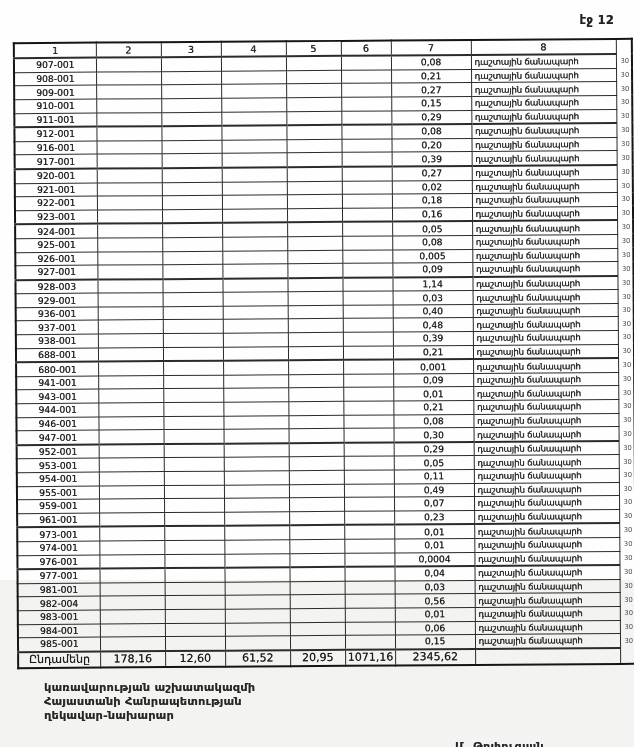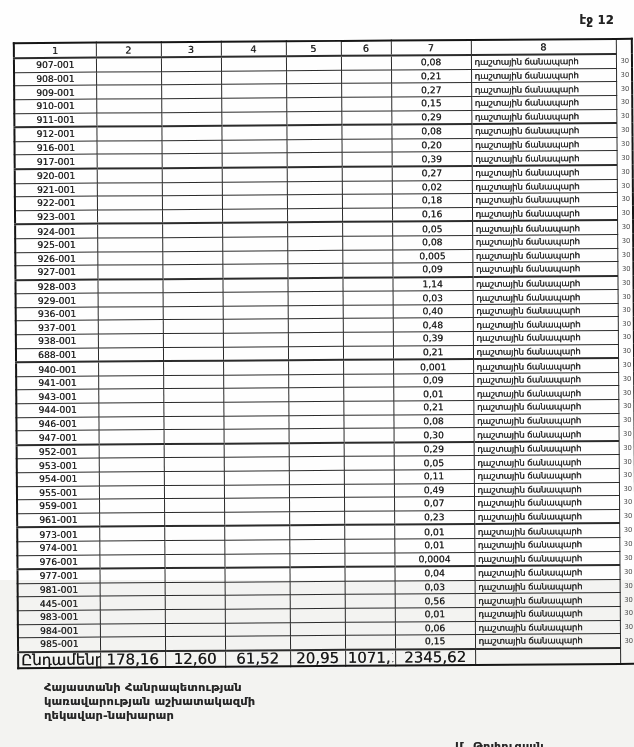--- a/index.html
+++ b/index.html
@@ -58,21 +58,21 @@
     font-size:6.8px;
     color:#4c4c4c;
     padding-left:4px;
     text-shadow:none;
     margin-left:28px;
   }
   tr.thick td{border-bottom-width:2px;}
   tr.trow td{
     border-top-width:2px;
     height:14.5px;
-    font-size:15px;
+    font-size:11px;
   }
   tr.trow .c-val,.tot-val{text-align:center;border-radius:7px;}
   .footer{
     position:absolute;left:44px;top:681px;
     font-size:11.3px;font-weight:bold;
     line-height:13.8px;letter-spacing:.2px;color:#262626;
     text-shadow:.3px 0 0 rgba(0,0,0,.5);
   }
   .signatory{
     position:absolute;left:455px;top:740px;
@@ -351,21 +351,21 @@
             <td class="c-empty"></td>
             <td class="c-empty"></td>
             <td class="c-empty"></td>
             <td class="c-empty"></td>
             <td class="c-empty"></td>
             <td class="c-val">0,21</td>
             <td class="c-use">դաշտային ճանապարհ</td>
             <td class="c-note">30</td>
           </tr>
           <tr>
-            <td class="c-id">940-001</td>
+            <td class="c-id">680-001</td>
             <td class="c-empty"></td>
             <td class="c-empty"></td>
             <td class="c-empty"></td>
             <td class="c-empty"></td>
             <td class="c-empty"></td>
             <td class="c-val">0,001</td>
             <td class="c-use">դաշտային ճանապարհ</td>
             <td class="c-note">30</td>
           </tr>
           <tr>
@@ -538,21 +538,21 @@
             <td class="c-empty"></td>
             <td class="c-empty"></td>
             <td class="c-empty"></td>
             <td class="c-empty"></td>
             <td class="c-empty"></td>
             <td class="c-val">0,03</td>
             <td class="c-use">դաշտային ճանապարհ</td>
             <td class="c-note">30</td>
           </tr>
           <tr>
-            <td class="c-id">445-001</td>
+            <td class="c-id">982-004</td>
             <td class="c-empty"></td>
             <td class="c-empty"></td>
             <td class="c-empty"></td>
             <td class="c-empty"></td>
             <td class="c-empty"></td>
             <td class="c-val">0,56</td>
             <td class="c-use">դաշտային ճանապարհ</td>
             <td class="c-note">30</td>
           </tr>
           <tr>
@@ -599,20 +599,20 @@
             <td class="tot-val">1071,16</td>
             <td class="tot-val">2345,62</td>
             <td class="c-use"></td>
             <td class="c-note"></td>
           </tr>
       </tbody>
     </table>
   </div>
 
   <div class="footer">
+    <div>կառավարության աշխատակազմի</div>
     <div>Հայաստանի Հանրապետության</div>
-    <div>կառավարության աշխատակազմի</div>
     <div>ղեկավար-նախարար</div>
   </div>
 
   <div class="signatory">Մ. Թոփուզյան</div>
 
 </div>
 
 </body></html>

